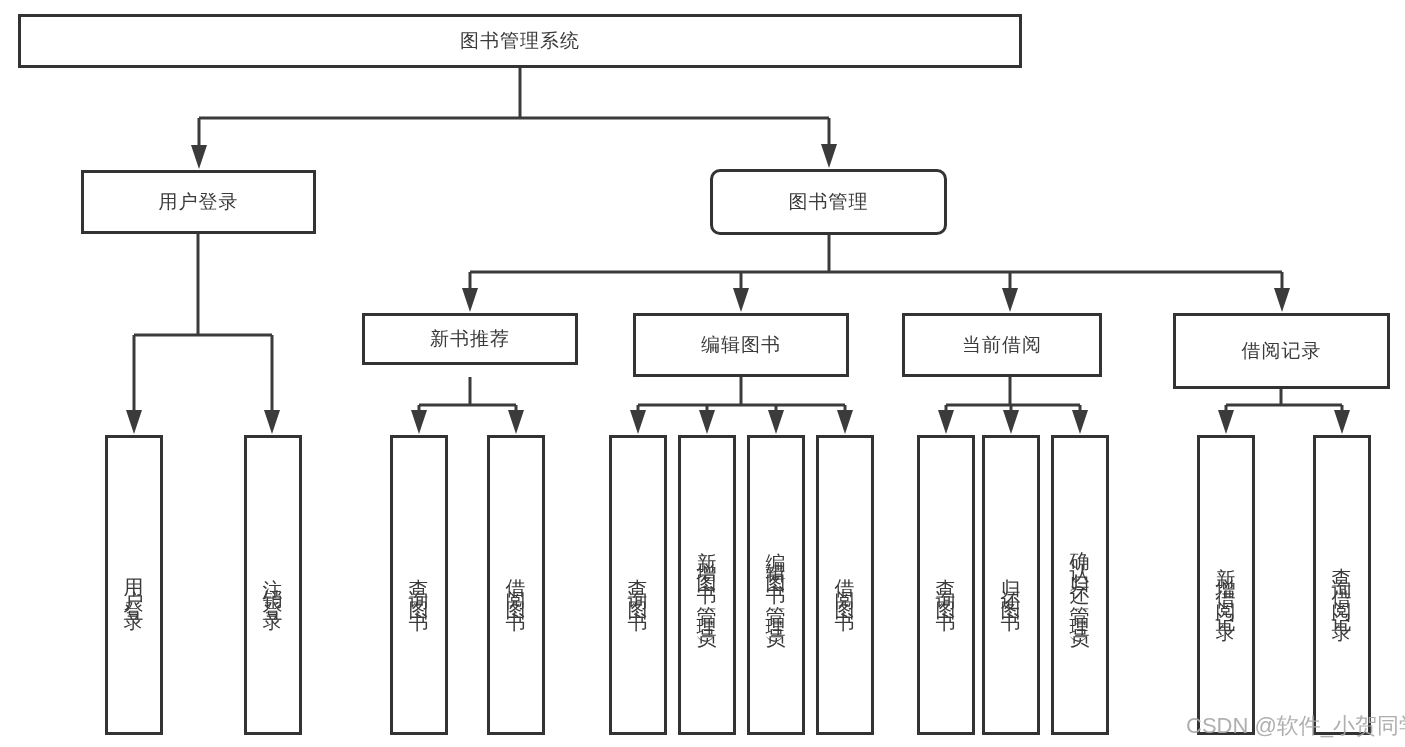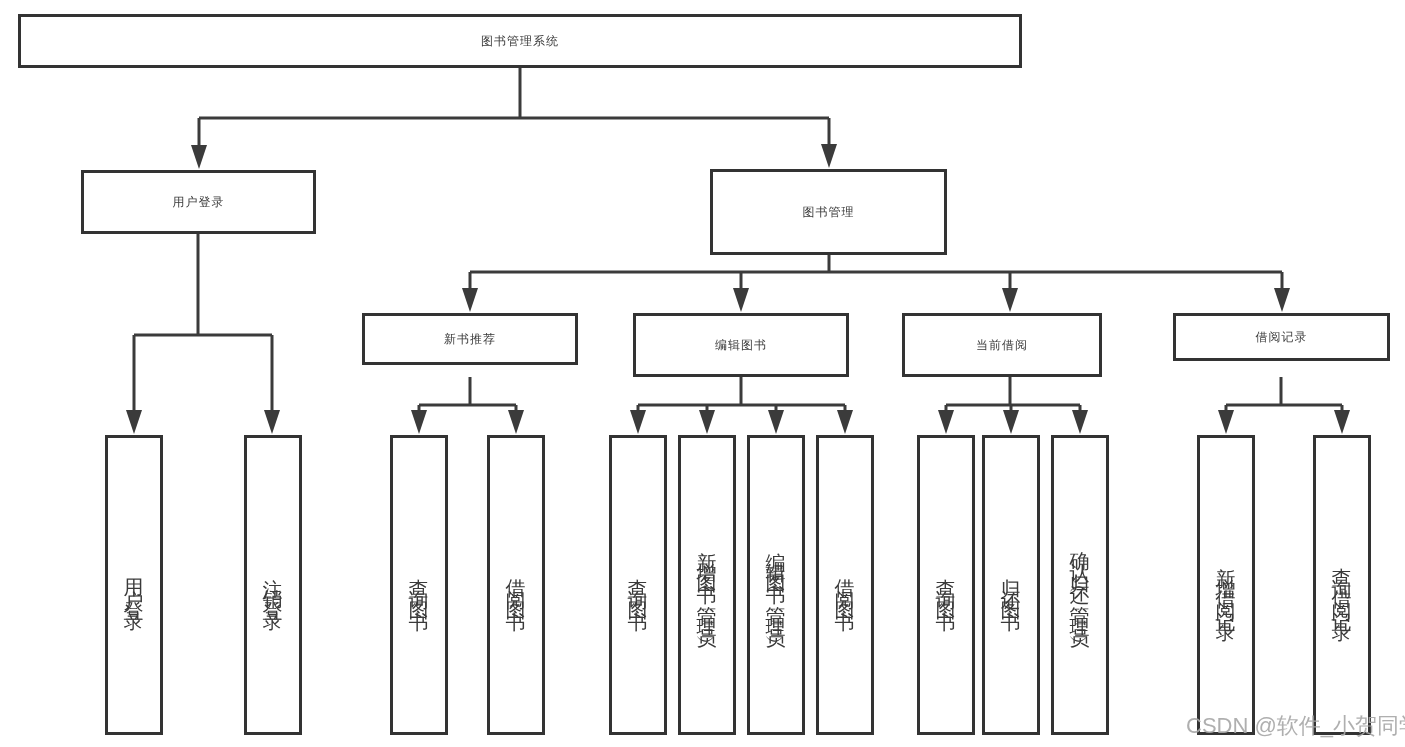--- a/index.html
+++ b/index.html
@@ -6,21 +6,21 @@
   .canvas {
     position:relative; width:1405px; height:747px; background:#ffffff;
     overflow:hidden; font-family:"Liberation Sans", sans-serif;
   }
   svg.wires { position:absolute; left:0; top:0; pointer-events:none; }
   .box {
     position:absolute; background:#ffffff; border:3px solid #333333;
     box-sizing:border-box; display:flex; align-items:center; justify-content:center;
     color:#3a3a3a; z-index:2;
   }
-  .h-box { font-size:12px; letter-spacing:1px; white-space:nowrap;font-family:Liberation Serif, serif; }
+  .h-box { font-size:19px; letter-spacing:1px; white-space:nowrap;font-family:Liberation Serif, serif; }
   .v-box {
     writing-mode:vertical-rl; text-orientation:mixed;
     font-size:20px; letter-spacing:11px; line-height:1;
   }
   .watermark {
     position:absolute; left:1186px; top:711px; z-index:6;
     font-size:22px; color:rgba(168,168,168,0.92); white-space:nowrap;
   }
 </style>
 </head>
@@ -90,26 +90,26 @@
       <polygon points="1003,410 1019,410 1011,434"></polygon>
       <polygon points="1072,410 1088,410 1080,434"></polygon>
       <polygon points="1218,410 1234,410 1226,434"></polygon>
       <polygon points="1334,410 1350,410 1342,434"></polygon>
     </g>
   </svg>
 
   <div class="box h-box" style="left:18px; top:14px; width:1004px; height:54px;">图书管理系统</div>
 
   <div class="box h-box" style="left:81px; top:170px; width:235px; height:64px;">用户登录</div>
-  <div class="box h-box" style="left:710px; top:169px; width:237px; height:86px;">图书管理</div>
+  <div class="box h-box" style="left:710px; top:169px; width:237px; height:66px;border-radius:10px;">图书管理</div>
 
   <div class="box h-box" style="left:362px; top:313px; width:216px; height:52px;">新书推荐</div>
   <div class="box h-box" style="left:633px; top:313px; width:216px; height:64px;">编辑图书</div>
   <div class="box h-box" style="left:902px; top:313px; width:200px; height:64px;">当前借阅</div>
-  <div class="box h-box" style="left:1173px; top:313px; width:217px; height:48px;">借阅记录</div>
+  <div class="box h-box" style="left:1173px; top:313px; width:217px; height:76px;">借阅记录</div>
 
   <div class="box v-box" style="left:105px; top:435px; width:58px; height:300px;">用户登录</div>
   <div class="box v-box" style="left:244px; top:435px; width:58px; height:300px;">注销登录</div>
 
   <div class="box v-box" style="left:390px; top:435px; width:58px; height:300px;">查询图书</div>
   <div class="box v-box" style="left:487px; top:435px; width:58px; height:300px;">借阅图书</div>
 
   <div class="box v-box" style="left:609px; top:435px; width:58px; height:300px;">查询图书</div>
   <div class="box v-box" style="left:678px; top:435px; width:58px; height:300px;">新增图书（管理员）</div>
   <div class="box v-box" style="left:747px; top:435px; width:58px; height:300px;">编辑图书（管理员）</div>

